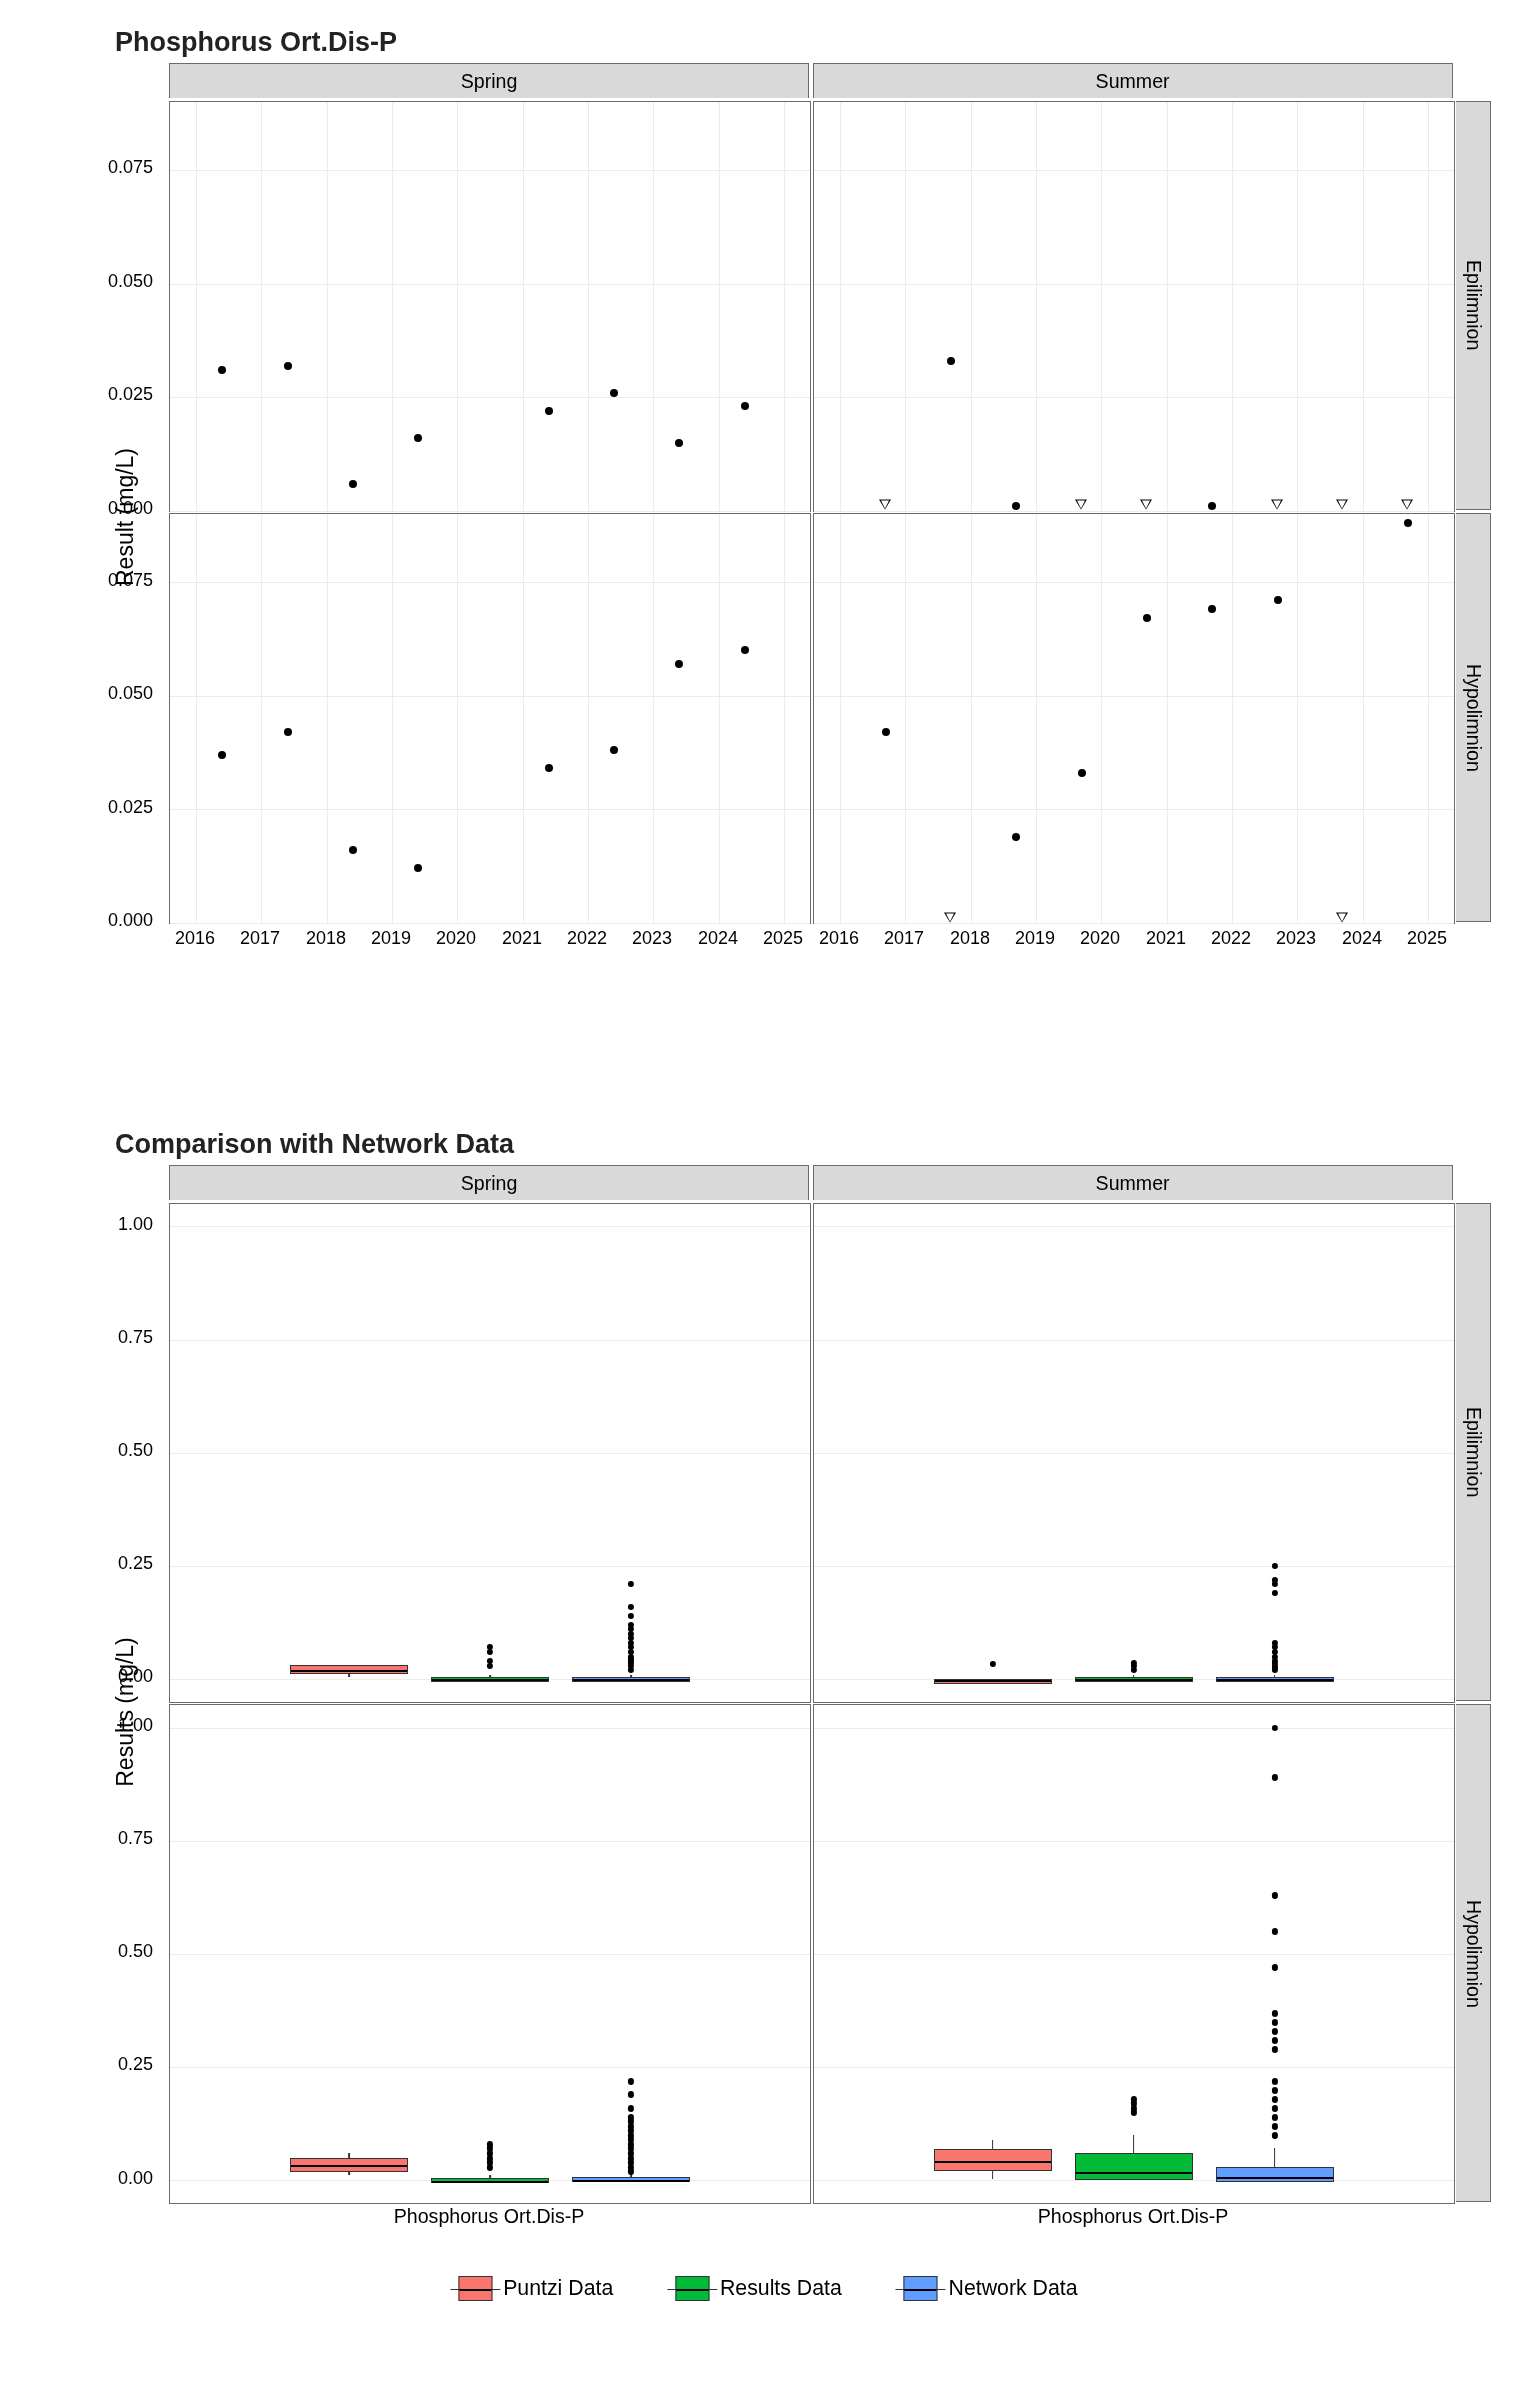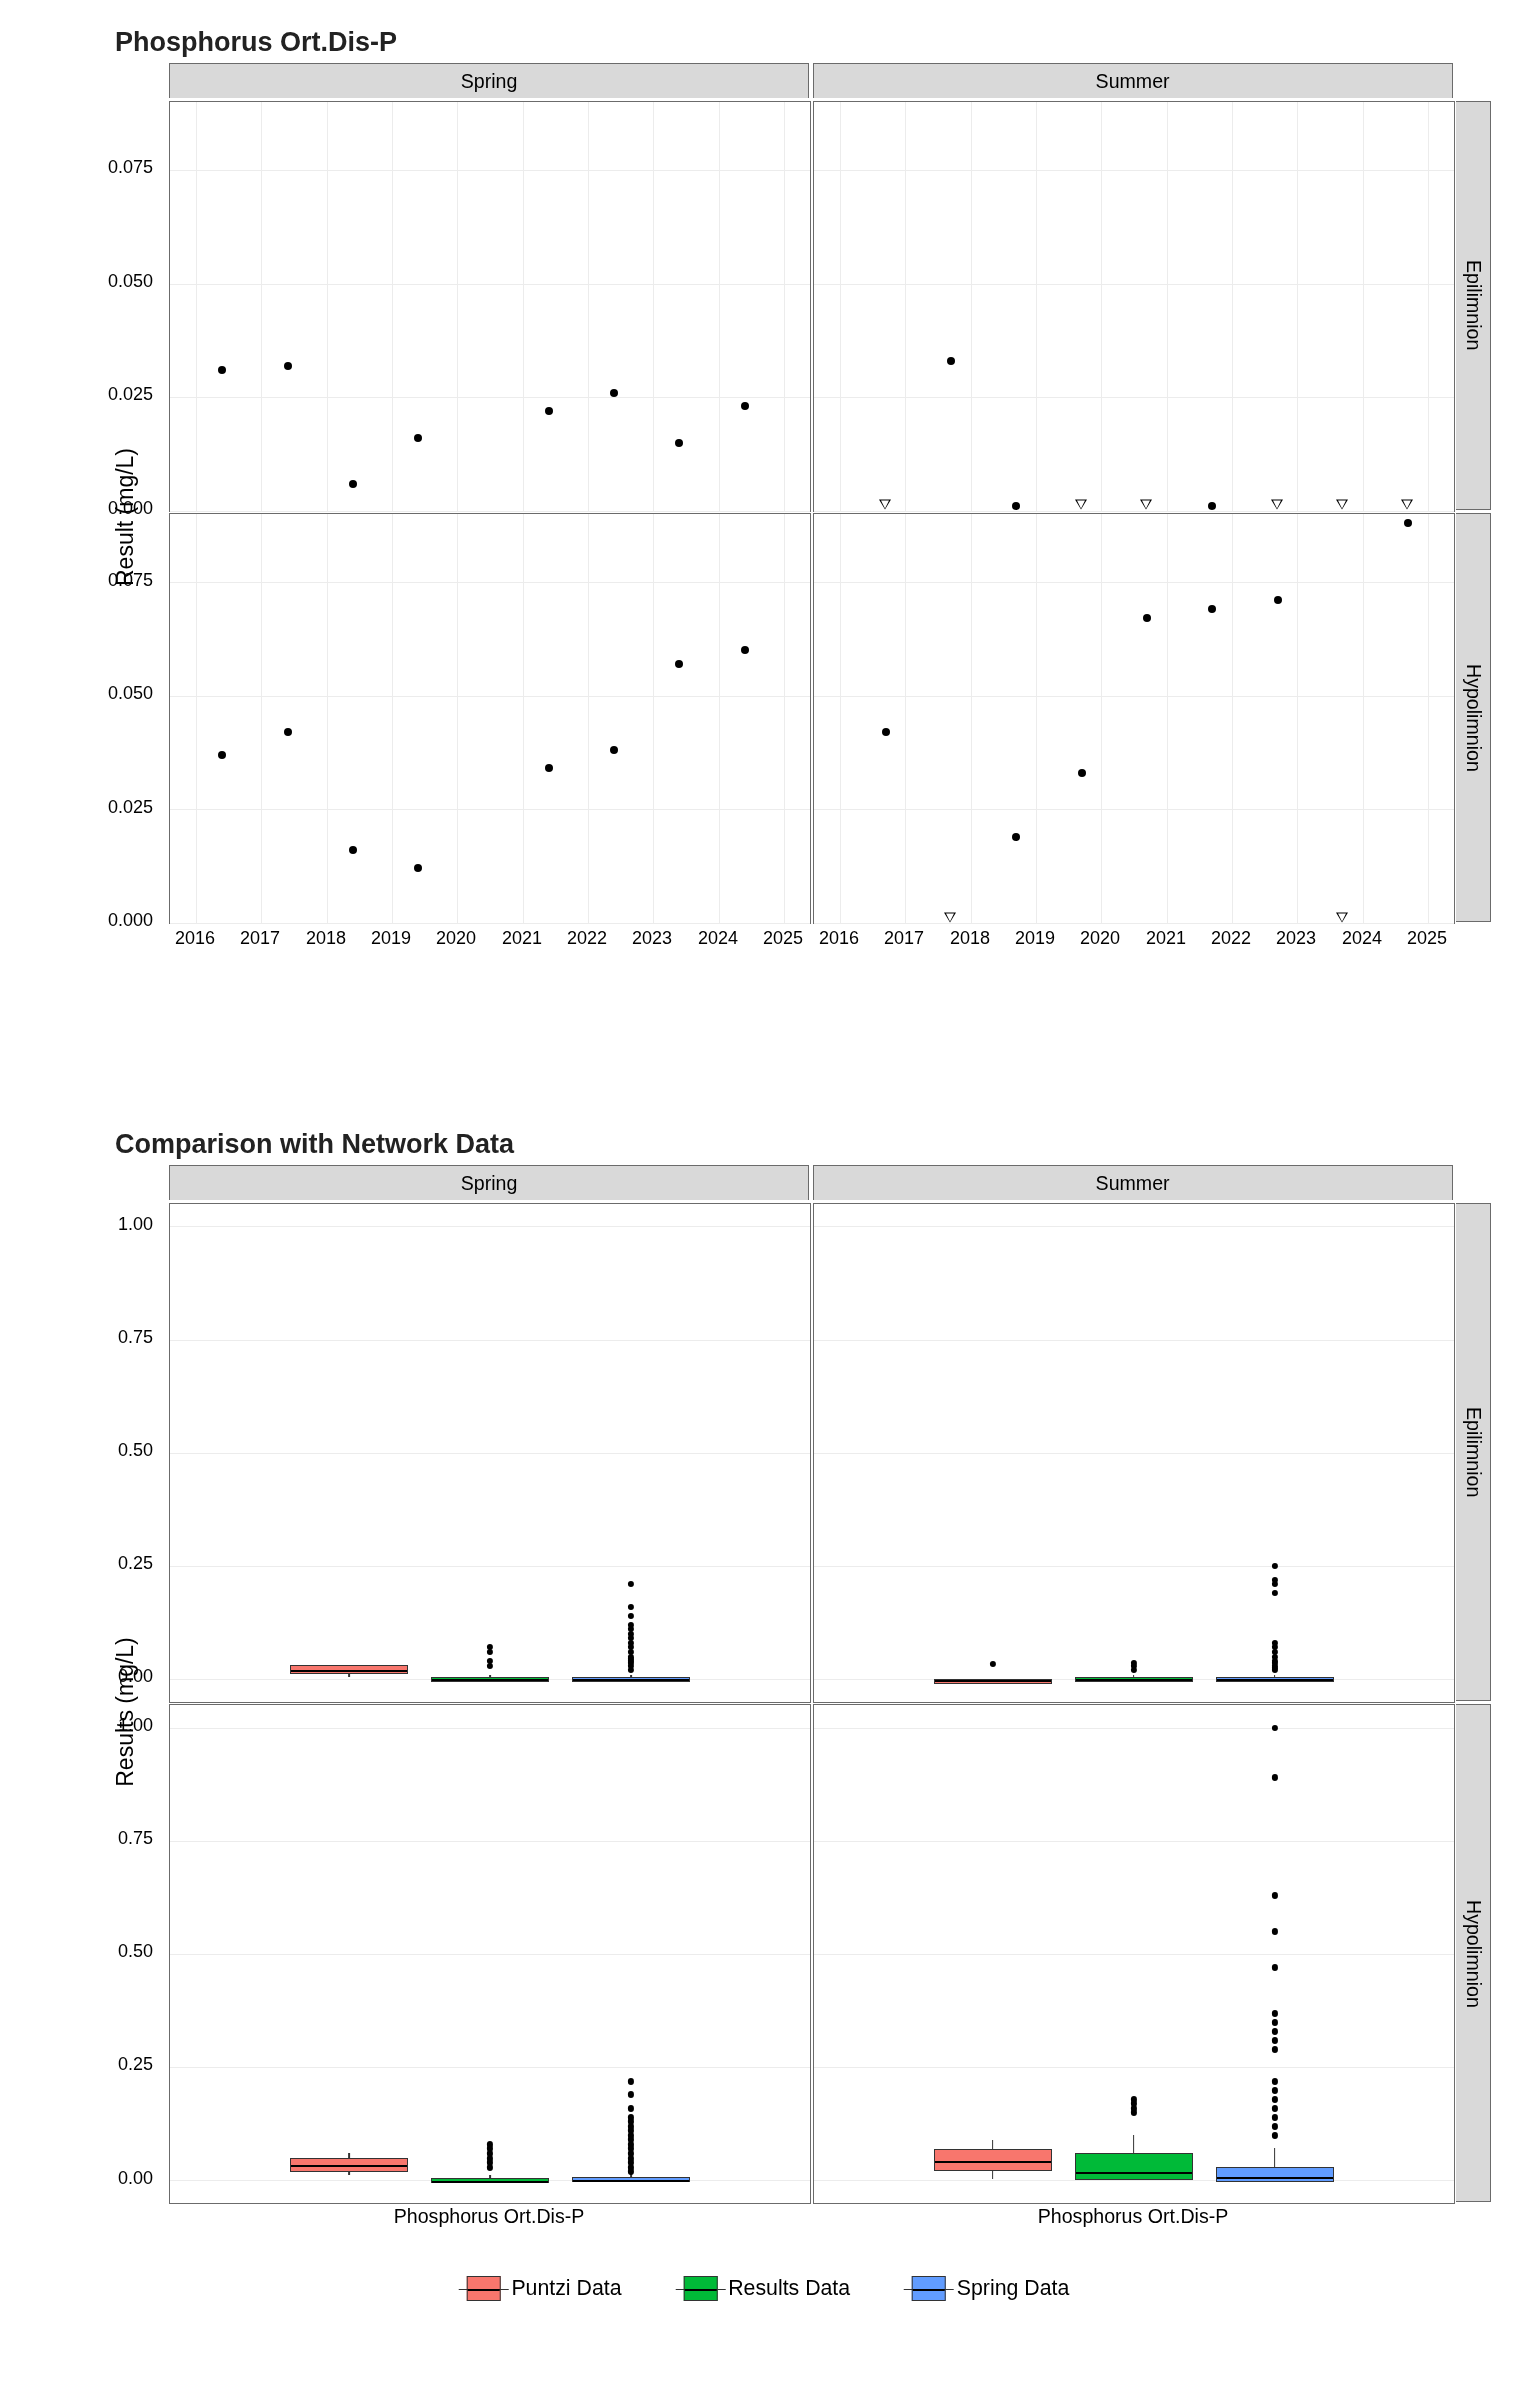--- a/index.html
+++ b/index.html
@@ -521,18 +521,18 @@
       <div class="key">
         <div class="swatch" style="background: rgb(248, 118, 109);"></div>
         <span>Puntzi Data</span>
       </div>
       <div class="key">
         <div class="swatch" style="background: rgb(0, 186, 56);"></div>
         <span>Results Data</span>
       </div>
       <div class="key">
         <div class="swatch" style="background: rgb(97, 156, 255);"></div>
-        <span>Spring Data</span>
+        <span>Network Data</span>
       </div>
     </div>
 
 </div>
 
 
 </body></html>

